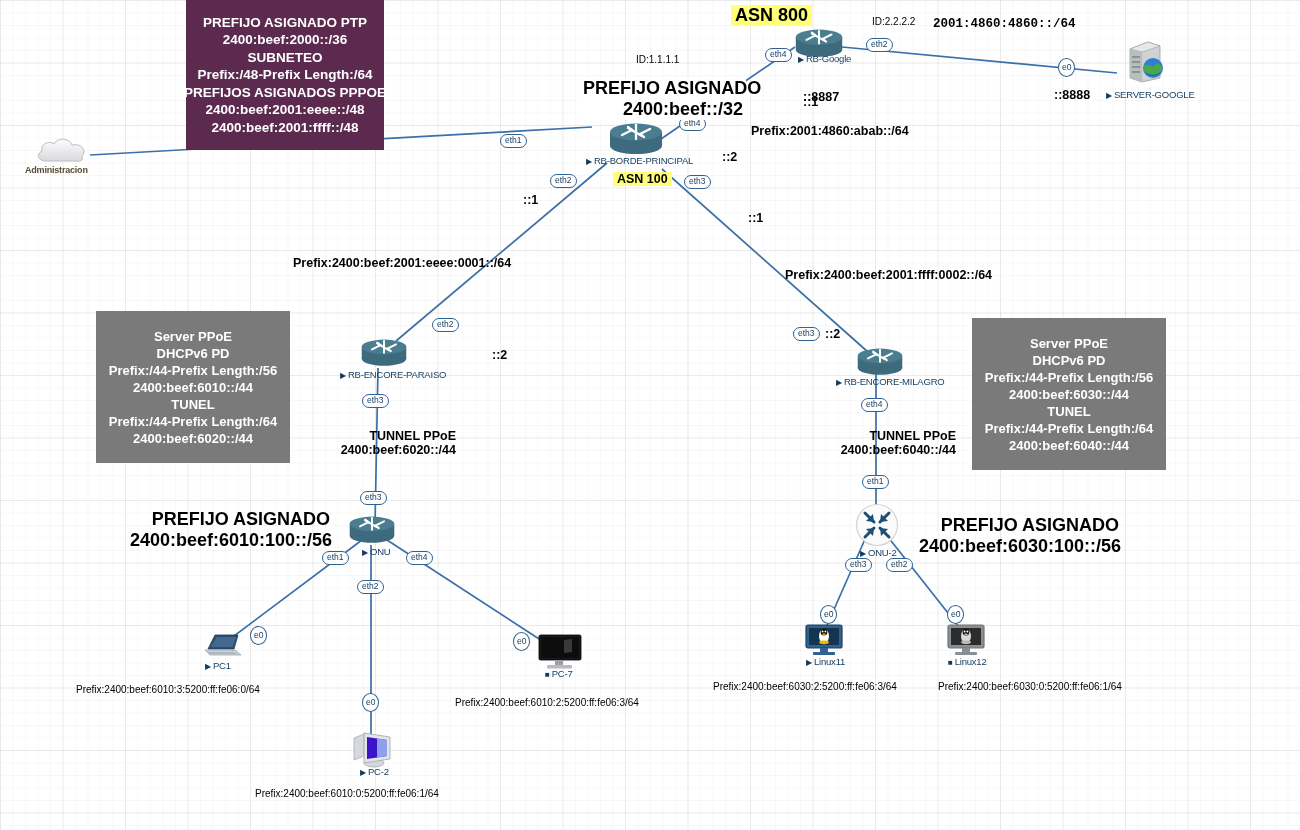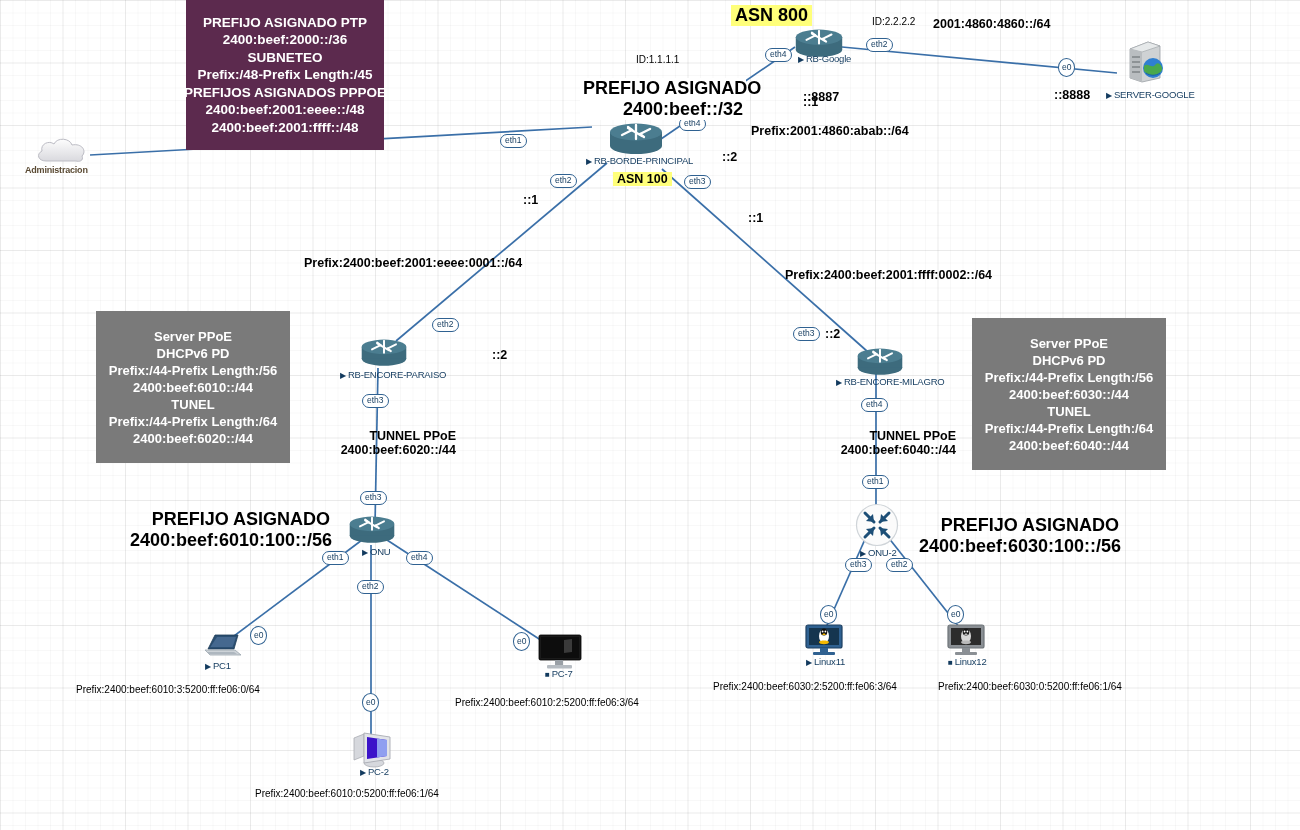--- a/index.html
+++ b/index.html
@@ -83,21 +83,21 @@
       <path d="M866,537 L824,632"></path>
 
       <path d="M888,537 L963,632"></path>
     </g>
   </svg>
 
   <div class="panel purple" style="left:186px;top:0px;width:198px;height:150px;">
     <div class="ln">PREFIJO ASIGNADO PTP</div>
     <div class="ln">2400:beef:2000::/36</div>
     <div class="ln">SUBNETEO</div>
-    <div class="ln">Prefix:/48-Prefix Length:/45</div>
+    <div class="ln">Prefix:/48-Prefix Length:/64</div>
     <div class="ln">PREFIJOS ASIGNADOS PPPOE</div>
     <div class="ln">2400:beef:2001:eeee::/48</div>
     <div class="ln">2400:beef:2001:ffff::/48</div>
   </div>
 
   <div class="panel gray" style="left:96px;top:311px;width:194px;height:152px;">
     <div class="ln">Server PPoE</div>
     <div class="ln">DHCPv6 PD</div>
     <div class="ln">Prefix:/44-Prefix Length:/56</div>
     <div class="ln">2400:beef:6010::/44</div>
@@ -373,33 +373,33 @@
   <div class="note med hl" style="left:613px;top:172px;">ASN 100</div>
 
   <div class="note sm" style="left:636px;top:54px;">ID:1.1.1.1</div>
   <div class="note sm" style="left:872px;top:16px;">ID:2.2.2.2</div>
 
   <div class="stack whitebg" style="left:580px;top:78px;width:160px;background:#fff;">
     <div class="ln big">PREFIJO ASIGNADO</div>
     <div class="ln big">2400:beef::/32</div>
   </div>
 
-  <div class="note med" style="left:933px;top:17px;">2001:4860:4860::/64</div>
+  <div class="note med" style="left:933px;top:17px;font-family:Liberation Mono, monospace;">2001:4860:4860::/64</div>
   <div class="note med" style="left:751px;top:124px;">Prefix:2001:4860:abab::/64</div>
   <div class="note med" style="left:803px;top:90px;">::8887</div>
   <div class="note med" style="left:1054px;top:88px;">::8888</div>
 
   <div class="note med" style="left:803px;top:95px;">::1</div>
   <div class="note med" style="left:722px;top:150px;">::2</div>
   <div class="note med" style="left:748px;top:211px;">::1</div>
   <div class="note med" style="left:523px;top:193px;">::1</div>
   <div class="note med" style="left:492px;top:348px;">::2</div>
   <div class="note med" style="left:825px;top:327px;">::2</div>
 
-  <div class="note med" style="left:293px;top:256px;margin-left:11px;">Prefix:2400:beef:2001:eeee:0001::/64</div>
+  <div class="note med" style="left:293px;top:256px;">Prefix:2400:beef:2001:eeee:0001::/64</div>
   <div class="note med" style="left:785px;top:268px;">Prefix:2400:beef:2001:ffff:0002::/64</div>
 
   <div class="stack" style="left:300px;top:429px;width:156px;">
     <div class="ln med">TUNNEL PPoE</div>
     <div class="ln med">2400:beef:6020::/44</div>
   </div>
 
   <div class="stack" style="left:800px;top:429px;width:156px;">
     <div class="ln med">TUNNEL PPoE</div>
     <div class="ln med">2400:beef:6040::/44</div>

